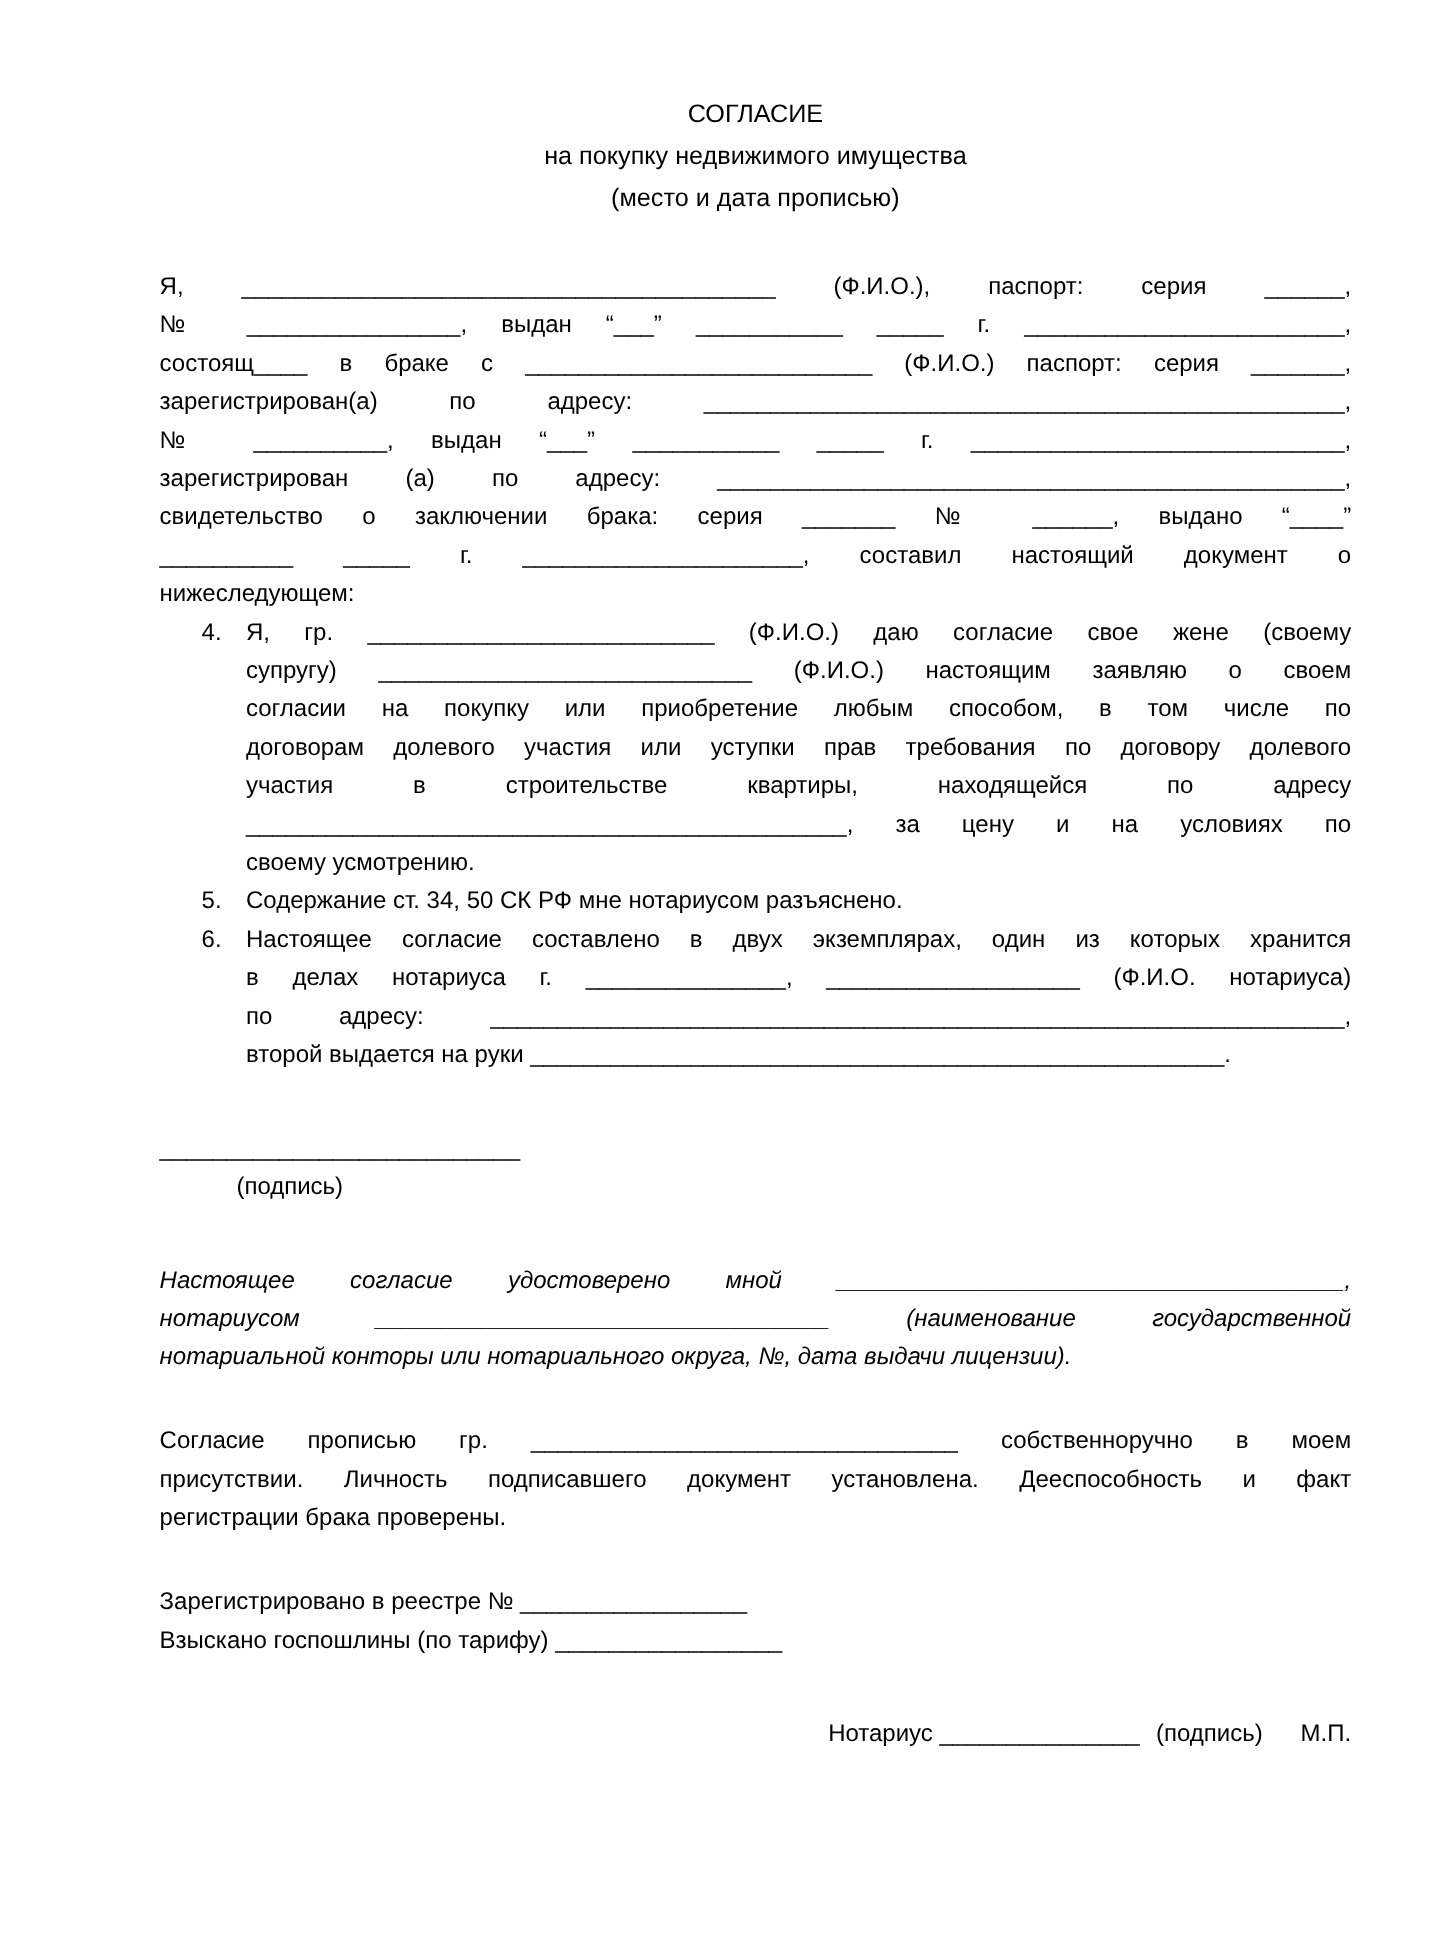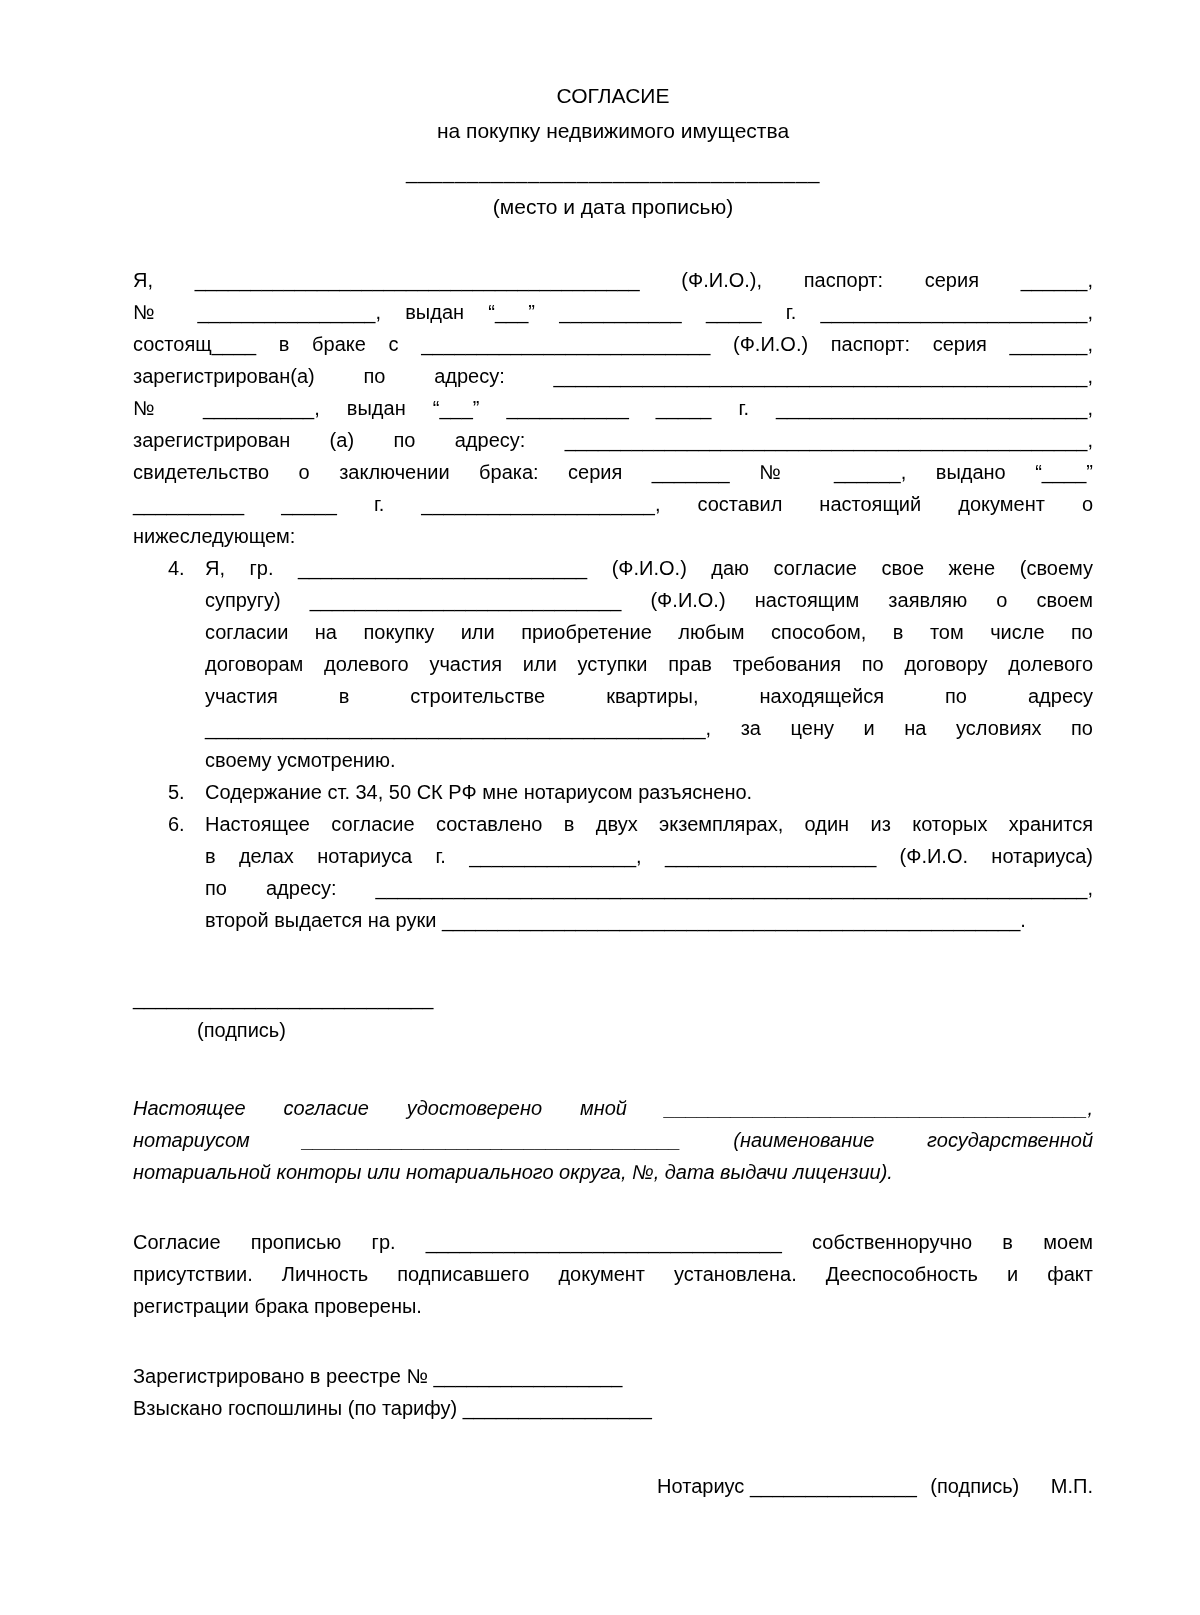--- a/index.html
+++ b/index.html
@@ -7,21 +7,21 @@
     width: 1200px;
     height: 1615px;
     background: #ffffff;
     color: #000000;
     font-family: "Liberation Sans", "DejaVu Sans", sans-serif;
   }
   .page {
     box-sizing: border-box;
     width: 1200px;
     height: 1615px;
-    padding: 78px 107px 0 133px;
+    padding: 78px 74px 0 133px;
     font-size: 20px;
     line-height: 32px;
   }
   .title-block {
     text-align: center;
     font-size: 21px;
     line-height: 35px;
   }
   .place-line { margin-top: 6px; letter-spacing: 0.5px; }
   .para { margin-top: 40px; }
@@ -41,21 +41,20 @@
   .footer .seal-label { margin-left: 26px; }
 </style>
 </head>
 <body>
 
 <div class="page">
 
   <div class="title-block">
     <div class="title">СОГЛАСИЕ</div>
     <div class="subtitle">на покупку недвижимого имущества</div>
-    <div class="place-line">__________________________________</div>
     <div class="place-caption">(место и дата прописью)</div>
   </div>
 
   <div class="para">
       <div class="line">Я, ________________________________________ (Ф.И.О.), паспорт: серия ______,</div>
       <div class="line">№ ________________, выдан “___” ___________ _____ г. ________________________,</div>
       <div class="line">состоящ____ в браке с __________________________ (Ф.И.О.) паспорт: серия _______,</div>
       <div class="line">зарегистрирован(а) по адресу: ________________________________________________,</div>
       <div class="line">№ __________, выдан “___” ___________ _____ г. ____________________________,</div>
       <div class="line">зарегистрирован (а) по адресу: _______________________________________________,</div>

